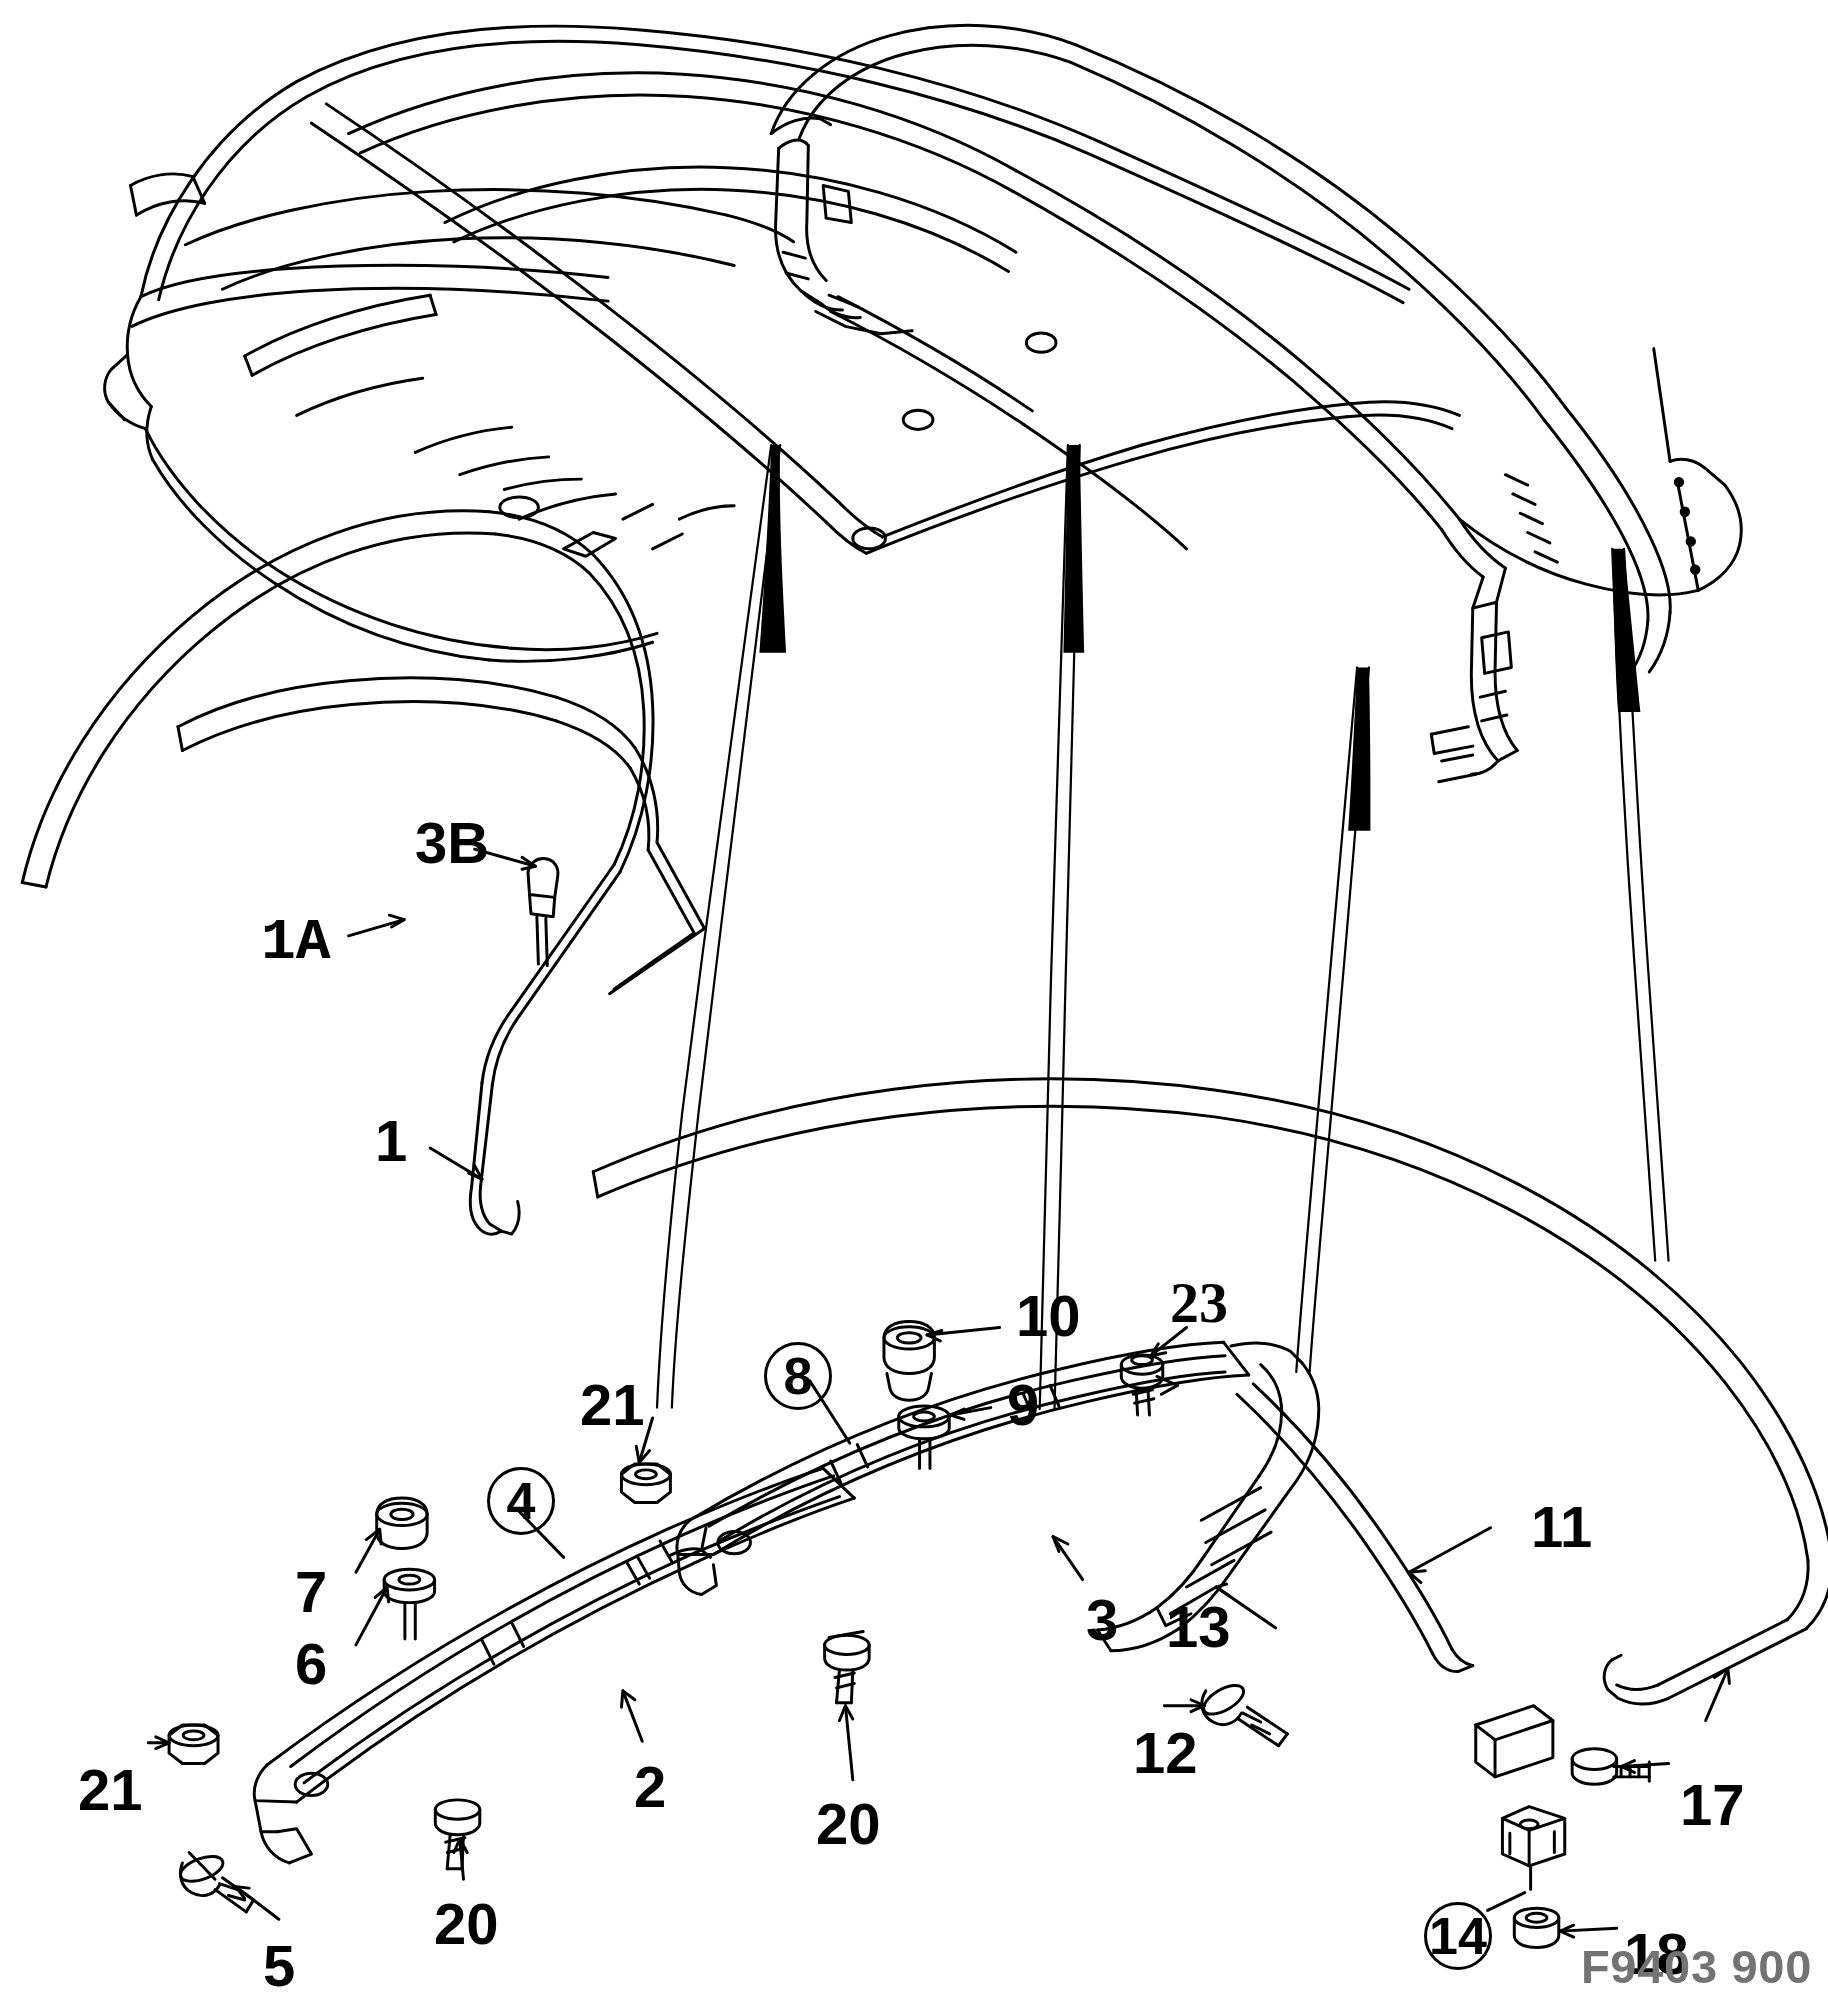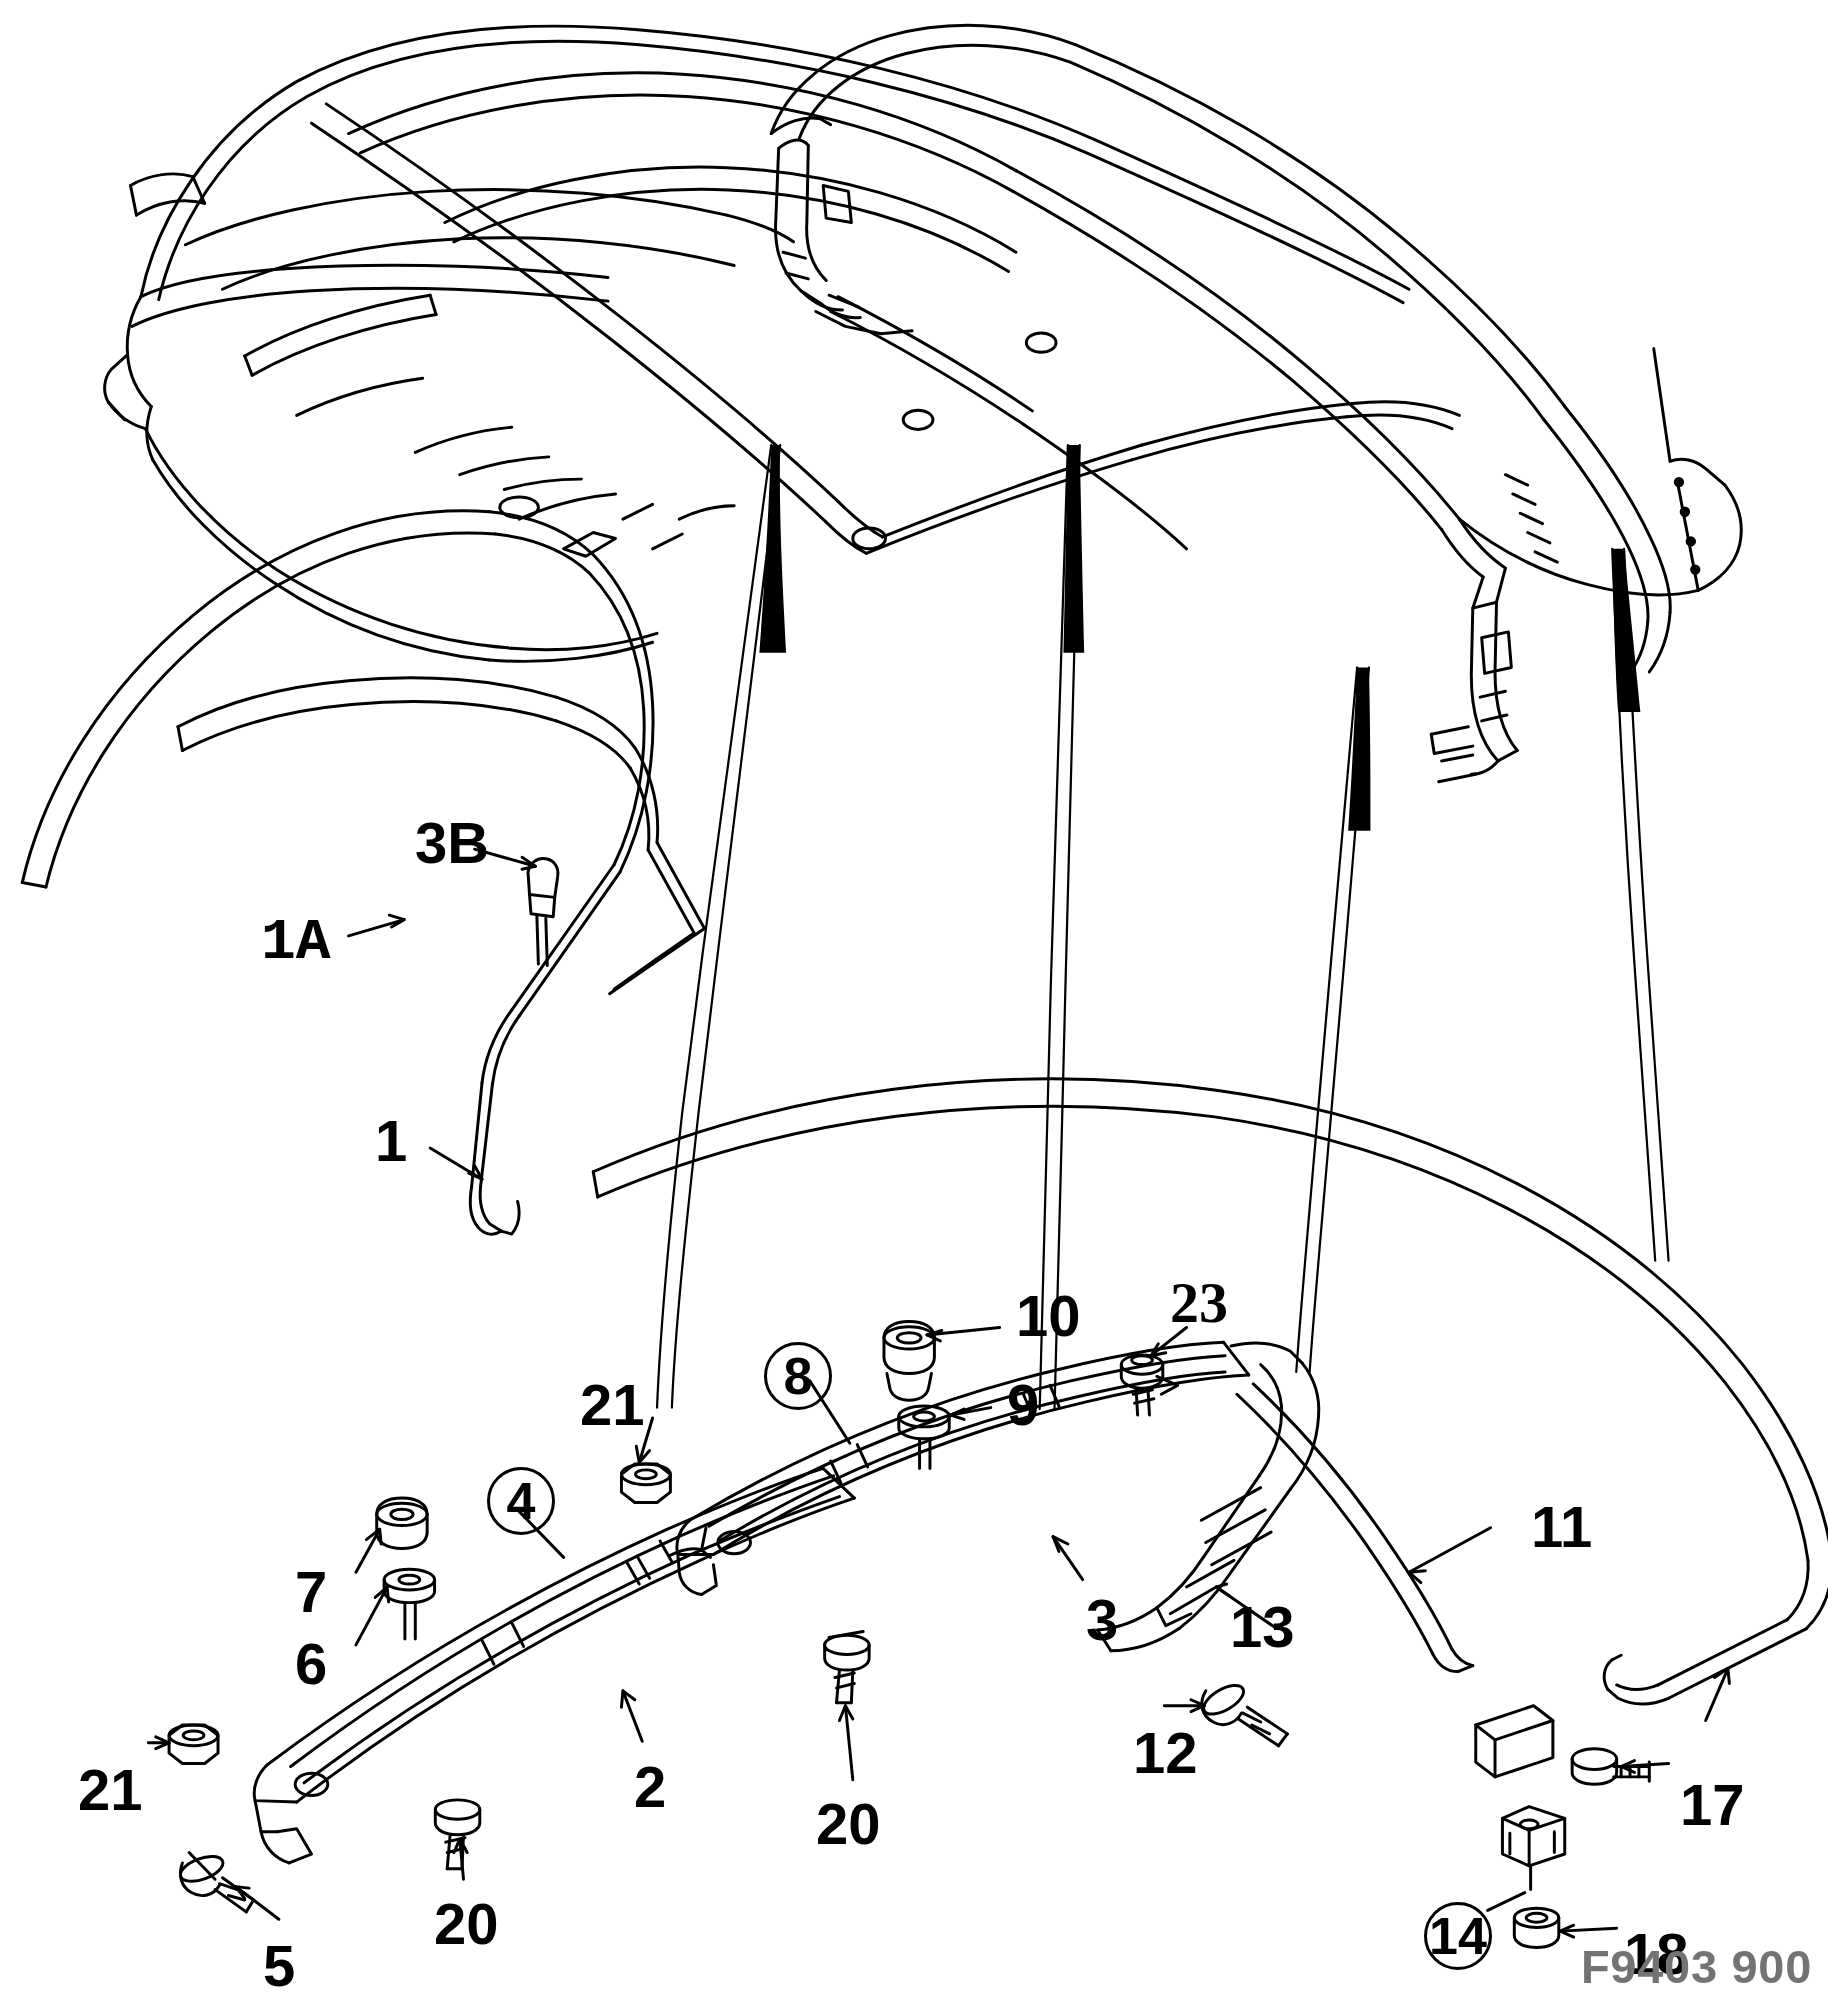--- a/index.html
+++ b/index.html
@@ -523,21 +523,21 @@
   <div class="circled" style="left:1424px; top:1902px;">14</div>
 
   <div class="callout size-lg" style="left:295px; top:1563px;">7</div>
   <div class="callout size-lg" style="left:295px; top:1635px;">6</div>
   <div class="callout size-lg" style="left:78px; top:1761px;">21</div>
   <div class="callout size-lg" style="left:263px; top:1937px;">5</div>
   <div class="callout size-lg" style="left:434px; top:1895px;">20</div>
   <div class="callout size-lg" style="left:634px; top:1758px;">2</div>
   <div class="callout size-lg" style="left:816px; top:1795px;">20</div>
   <div class="callout size-lg" style="left:1086px; top:1591px;">3</div>
-  <div class="callout size-lg" style="left:1230px; top:1598px;">13</div>
+  <div class="callout size-lg" style="left:1166px; top:1598px;">13</div>
   <div class="callout size-lg" style="left:1101px; top:1724px;margin-left:32px;">12</div>
   <div class="callout size-lg" style="left:1531px; top:1498px;">11</div>
   <div class="callout size-lg" style="left:1702px; top:1658px;"></div>
   <div class="callout size-lg" style="left:1680px; top:1776px;">17</div>
   <div class="callout size-lg" style="left:1624px; top:1925px;">18</div>
 
   <div class="docnum">F9403 900</div>
 
 </div>
 

